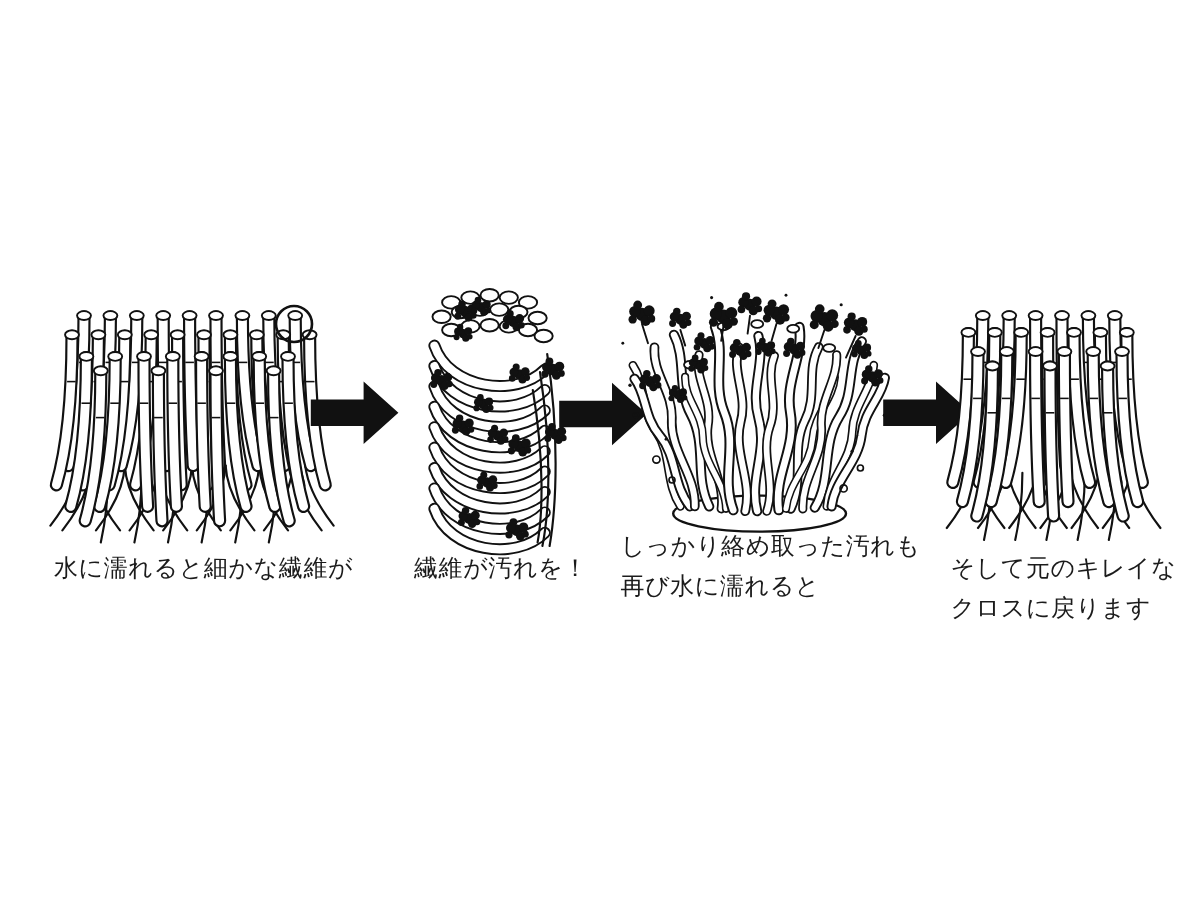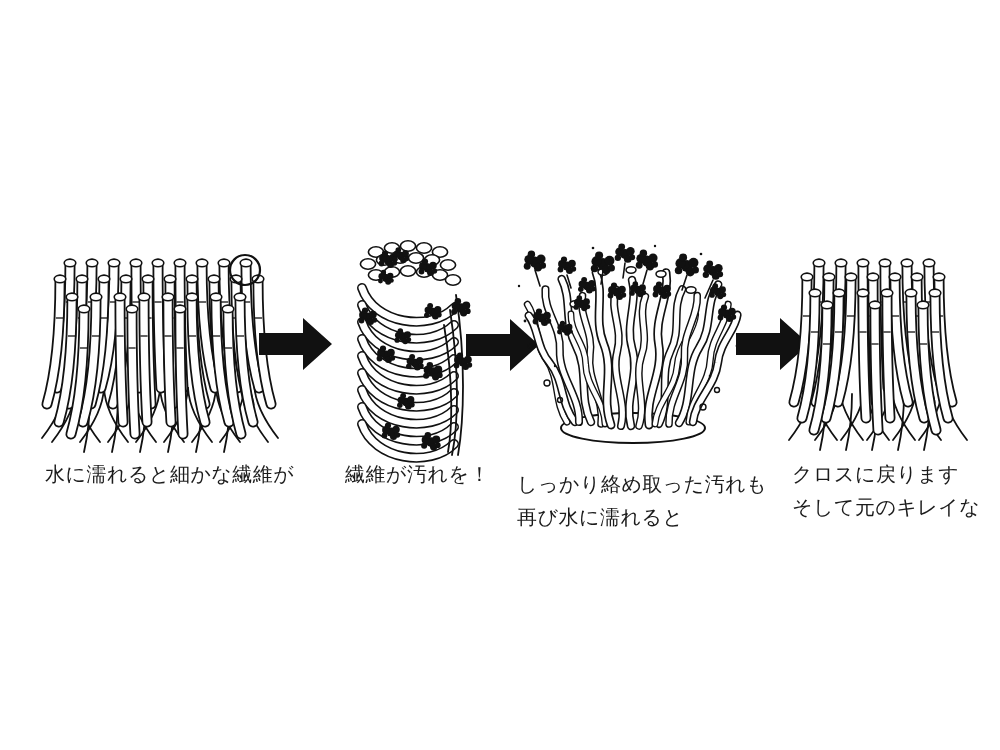--- a/index.html
+++ b/index.html
@@ -319,22 +319,22 @@
         <use href="#fibR" x="142" y="54"></use>
     </g>
   </svg>
 
   <div class="caption" style="left:45px;top:458px">
     <div class="cl">水に濡れると細かな繊維が</div>
   </div>
   <div class="caption" style="left:345px;top:458px">
     <div class="cl">繊維が汚れを！</div>
   </div>
-  <div class="caption" style="left:517px;top:468px">
+  <div class="caption" style="left:517px;top:440px">
     <div class="cl">しっかり絡め取った汚れも</div>
     <div class="cl">再び水に濡れると</div>
   </div>
   <div class="caption" style="left:792px;top:458px">
+    <div class="cl">そして元のキレイな</div>
     <div class="cl">クロスに戻ります</div>
-    <div class="cl">そして元のキレイな</div>
   </div>
 
 </div>
 
 </body></html>

